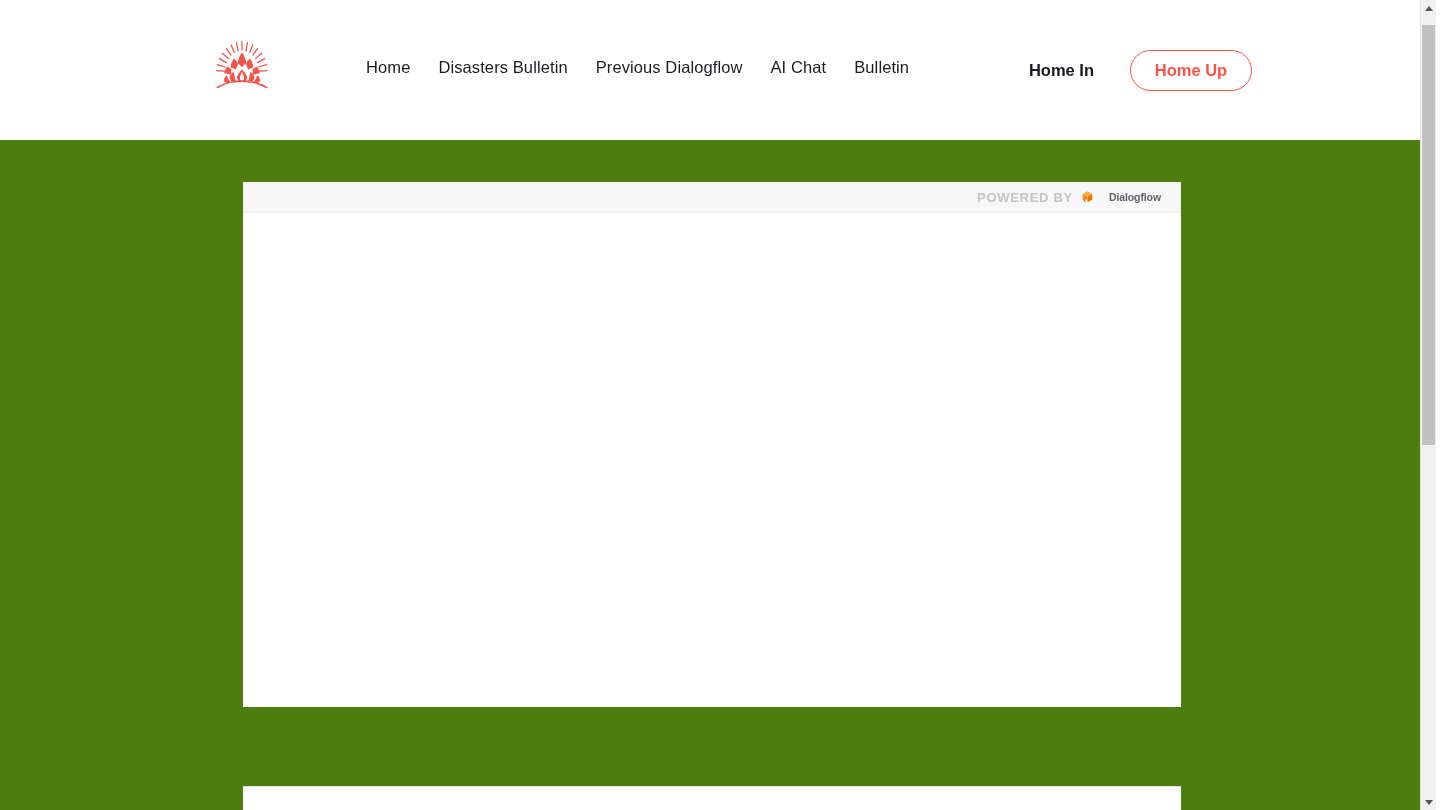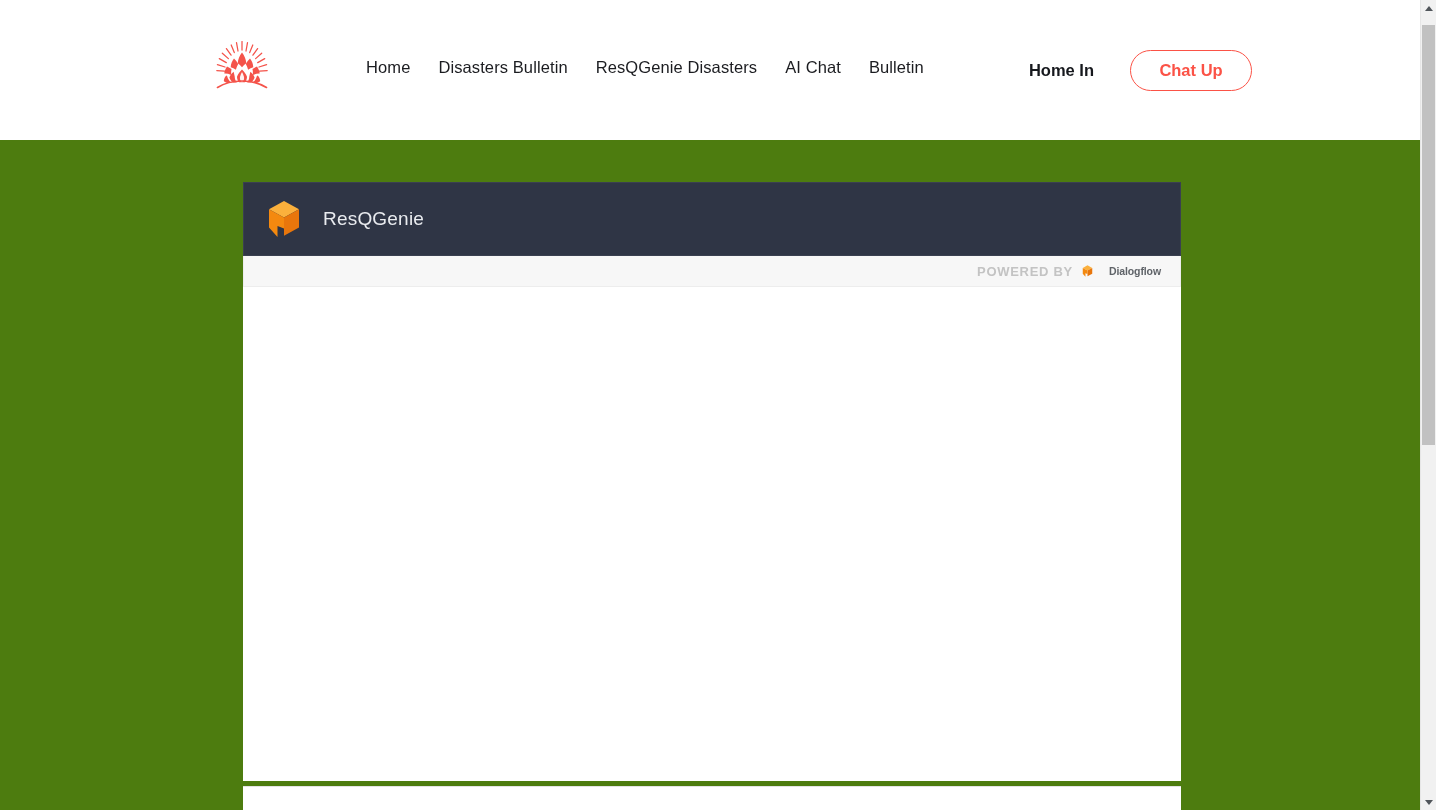--- a/index.html
+++ b/index.html
@@ -268,42 +268,34 @@
             <path d="M44.8 35.6c-.3.2-.6.3-.9.4-.8 3.0-2.4 5.4-4.6 7.0h4.0c1.7-.2 3.0-.9 3.9-2.0-.2-2.0-1.0-3.8-2.4-5.4z"></path>
           </g>
           <path d="M27.2 36.2c.5-1.6 1.1-3.0 1.8-4.3.7 1.3 1.3 2.7 1.8 4.3.5 1.6.4 3.1-.4 4.4-.5.8-1.0 1.4-1.4 1.8-.4-.4-.9-1.0-1.4-1.8-.8-1.3-.9-2.8-.4-4.4z" fill="#ffffff" opacity="0.92"></path>
           <path d="M4.5 47.5c7.0-4.3 15.3-6.5 24.5-6.5s17.5 2.2 24.5 6.5" stroke="#f4534a" stroke-width="1.6" fill="none" stroke-linecap="round"></path>
         </svg>
       </a>
 
       <nav class="main-nav">
         <a class="nav-link" href="#">Home</a>
         <a class="nav-link" href="#">Disasters Bulletin</a>
-        <a class="nav-link" href="#">ResQGenie Disasters</a>
+        <a class="nav-link" href="#">Previous Dialogflow</a>
         <a class="nav-link" href="#">AI Chat</a>
         <a class="nav-link" href="#">Bulletin</a>
       </nav>
 
       <div class="auth-area">
         <a class="signin-link" href="#">Home In</a>
-        <button class="signup-btn" type="button">Chat Up</button>
+        <button class="signup-btn" type="button">Home Up</button>
       </div>
 
     </header>
 
     <section class="chat-widget">
 
-      <div class="chat-header">
-        <svg class="df-cube" viewBox="0 0 34 38" width="34" height="38">
-          <path d="M17 1 L32 9.3 L17 17.6 L2 9.3 Z" fill="#fbb03c"></path>
-          <path d="M32 9.3 L32 27.4 L17 35.7 L17 17.6 Z" fill="#e8760c"></path>
-          <path d="M2 9.3 L17 17.6 L17 28.5 L10.5 26.0 L10.5 37 L2 27.4 Z" fill="#f4890f"></path>
-        </svg>
-        <span class="chat-title">ResQGenie</span>
-      </div>
 
       <div class="chat-powered">
         <span class="powered-label">POWERED BY</span>
         <svg class="powered-cube" viewBox="0 0 34 38" width="11" height="12">
           <path d="M17 1 L32 9.3 L17 17.6 L2 9.3 Z" fill="#fbb03c"></path>
           <path d="M32 9.3 L32 27.4 L17 35.7 L17 17.6 Z" fill="#e8760c"></path>
           <path d="M2 9.3 L17 17.6 L17 28.5 L10.5 26.0 L10.5 37 L2 27.4 Z" fill="#f4890f"></path>
         </svg>
         <span class="powered-name">Dialogflow</span>
       </div>

